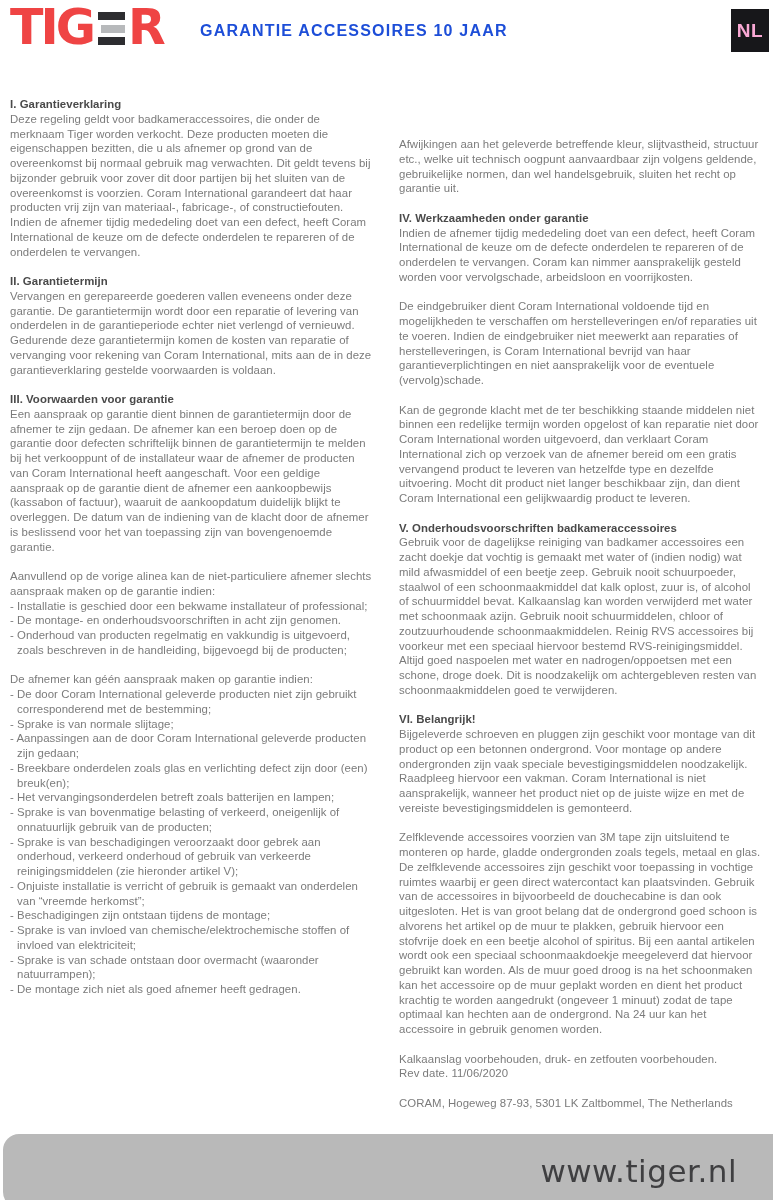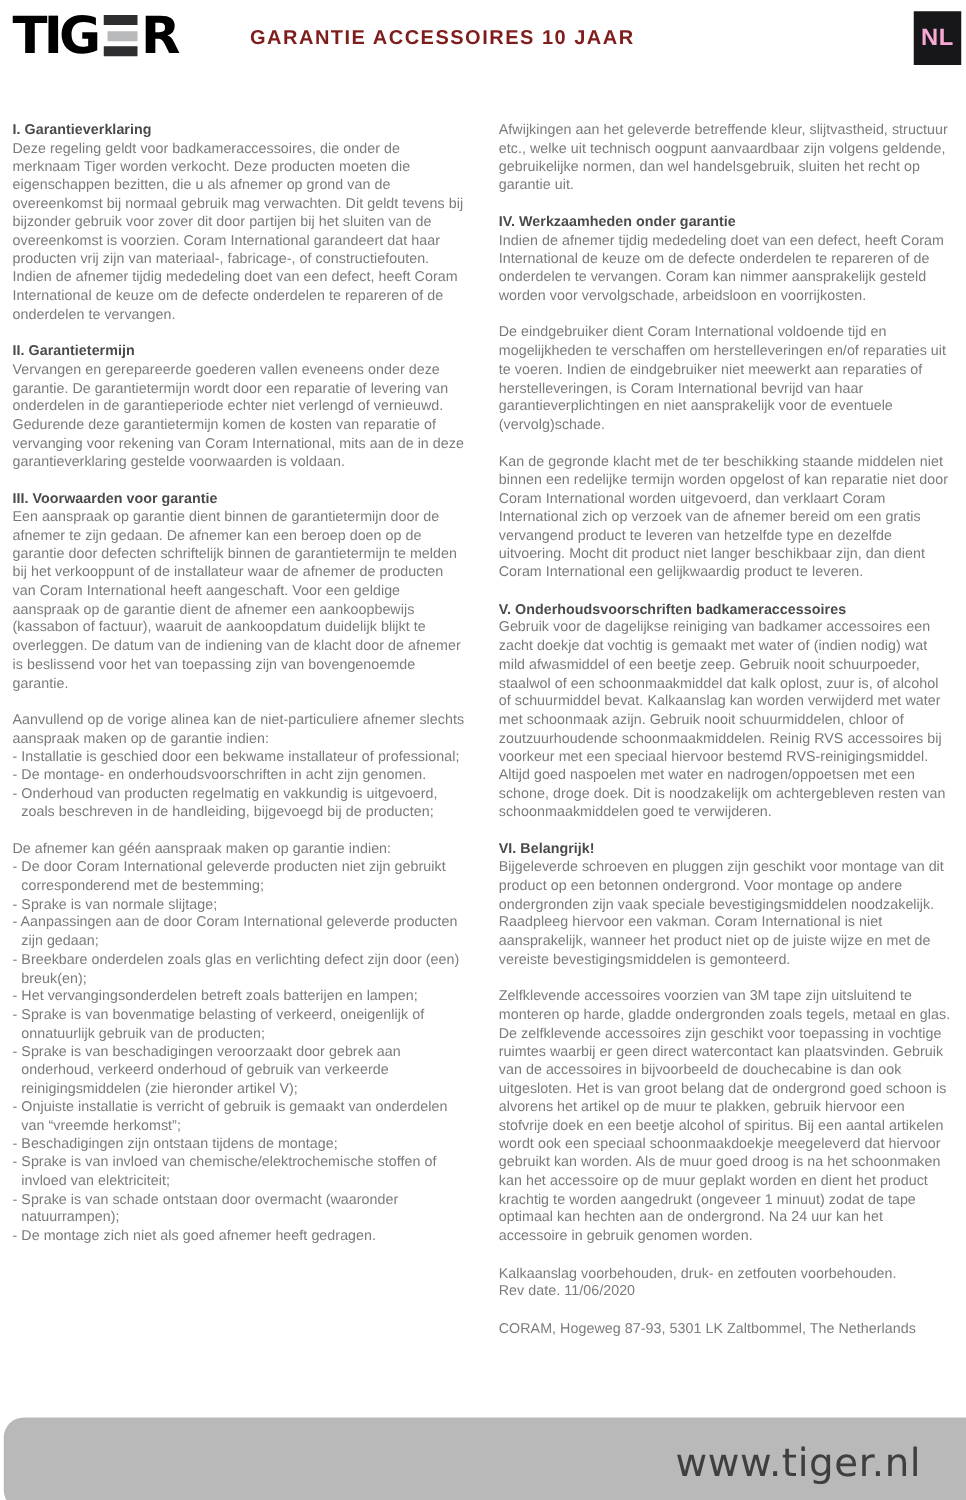--- a/index.html
+++ b/index.html
@@ -8,47 +8,47 @@
     width:773px;height:1200px;
     background:#ffffff;
     font-family:"Liberation Sans","DejaVu Sans",sans-serif;
     overflow:hidden;
   }
   
   .header{position:absolute;top:0;left:0;width:773px;height:72px;}
   .logo{position:absolute;top:6px;left:10px;display:flex;align-items:flex-start;height:48px;}
   .logo .ltr{
     font-family:"DejaVu Sans","Liberation Sans",sans-serif;
-    font-weight:bold;font-size:41px;line-height:44px;
-    letter-spacing:-3px;color:#000000;
+    font-weight:bold;font-size:49px;line-height:44px;
+    letter-spacing:-3px;color:#ef4444;
   }
   .logo .e-bars{display:flex;flex-direction:column;justify-content:space-between;
     width:27px;height:33px;margin:6px 3px 0 5px;}
   .logo .e-bars .bar{height:8px;width:100%;background:#2d2d30;}
   .logo .e-bars .bar.mid{background:#b7b9bb;width:88%;align-self:flex-end;}
   .doc-title{
     position:absolute;top:22px;left:200px;
-    font-size:16px;font-weight:bold;color:#7f1d1d;
+    font-size:16px;font-weight:bold;color:#1d4ed8;
     letter-spacing:1.2px;
   }
   .lang-badge{
     position:absolute;top:9px;right:4px;
     width:38px;height:43px;background:#17171a;
     color:#f9a8d4;font-weight:bold;font-size:19px;
     display:flex;align-items:center;justify-content:center;
     letter-spacing:0.5px;
   }
   
   .col{
     position:absolute;top:97px;
     font-size:11.4px;line-height:14.75px;color:#7b7b7b;
     letter-spacing:0.05px;
   }
   .col-left{left:10px;width:362px;}
-  .col-right{left:399px;width:364px;}
+  .col-right{left:399px;width:364px;margin-top:40px;}
   .col .heading{font-weight:bold;color:#4a4a4a;}
   .col .text{margin:0;}
   .col .bullet{padding-left:7px;text-indent:-7px;}
   .col .spacer{height:14.75px;}
   
   .footer-bar{
     position:absolute;left:3px;right:0;top:1134px;height:74px;
     background:#b9b9b9;
     border-top-left-radius:16px;border-bottom-left-radius:16px;
     display:flex;align-items:center;justify-content:flex-end;

